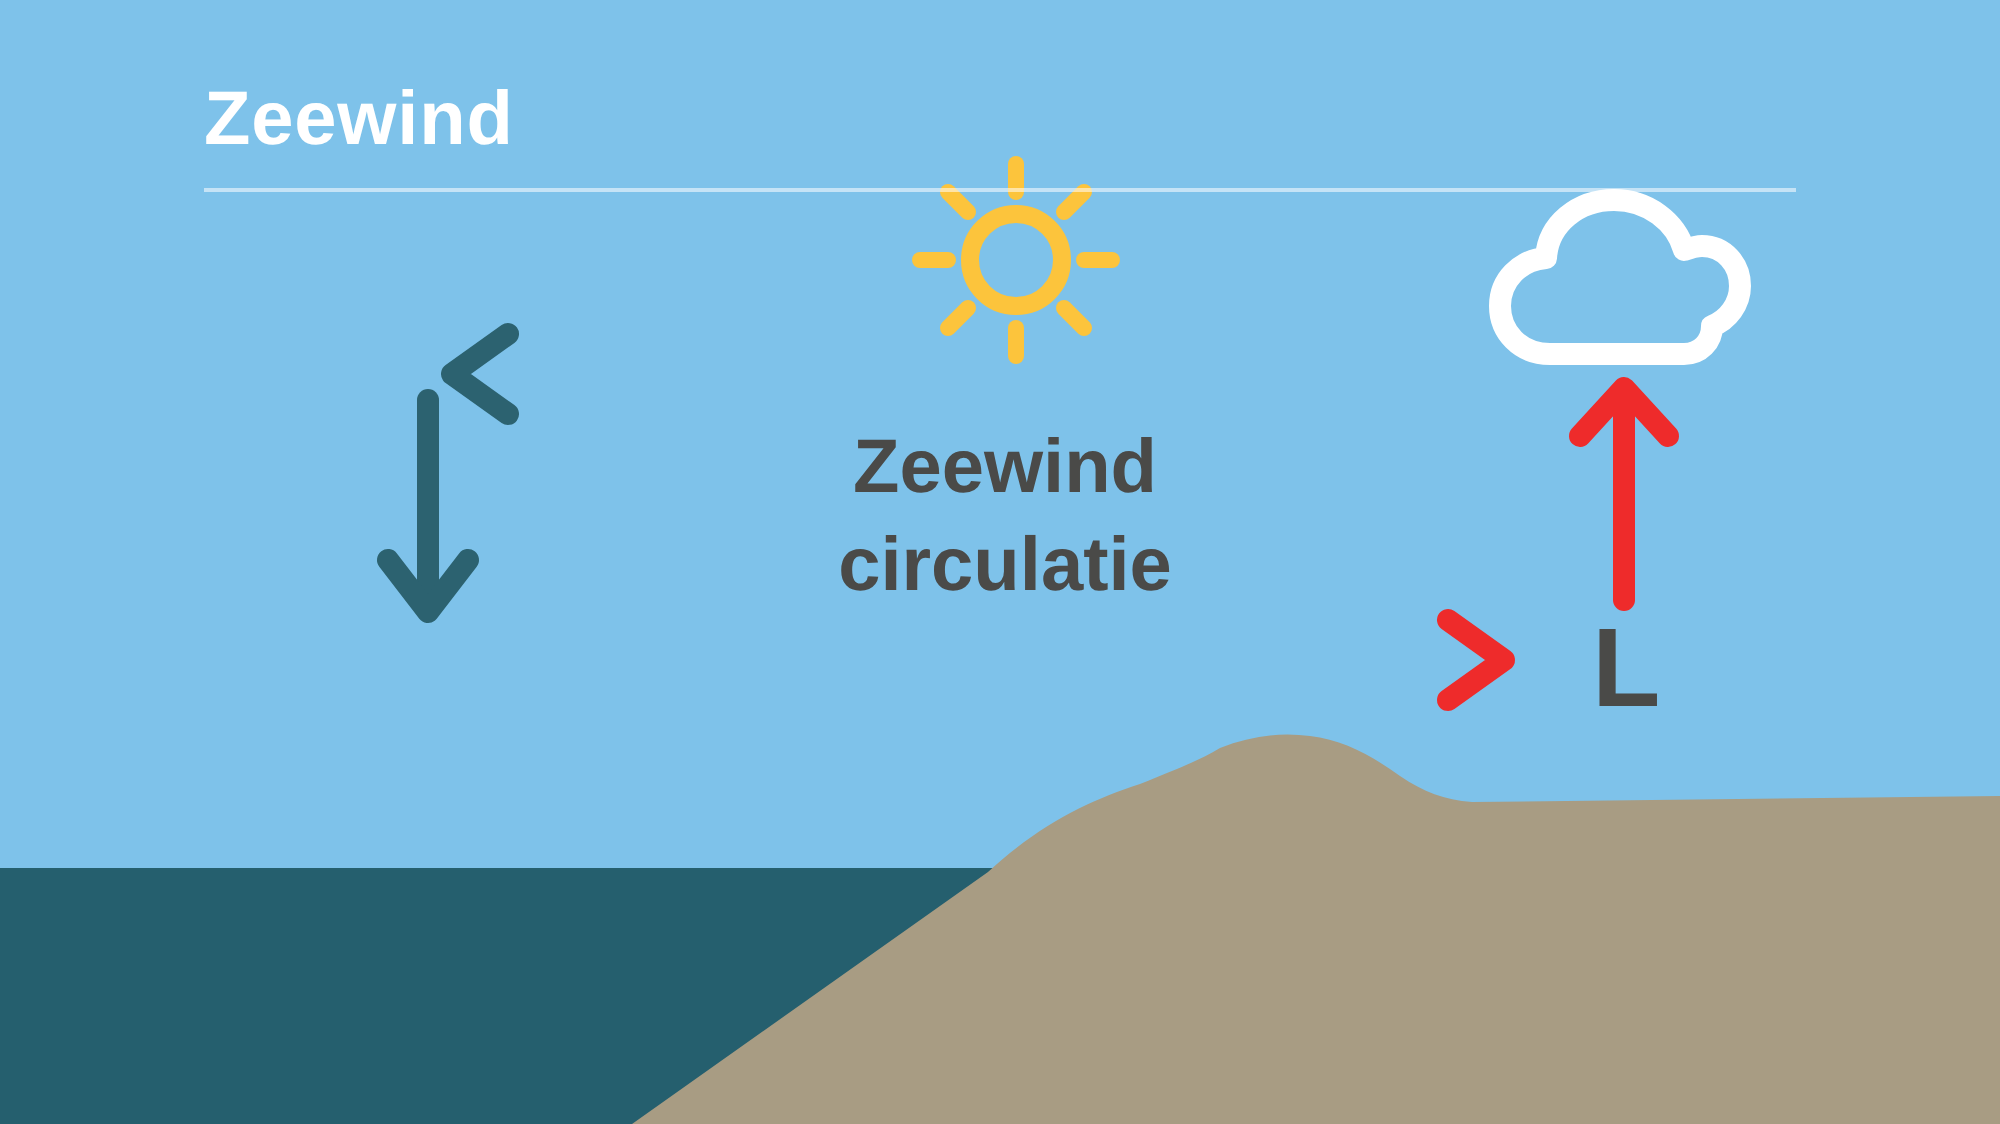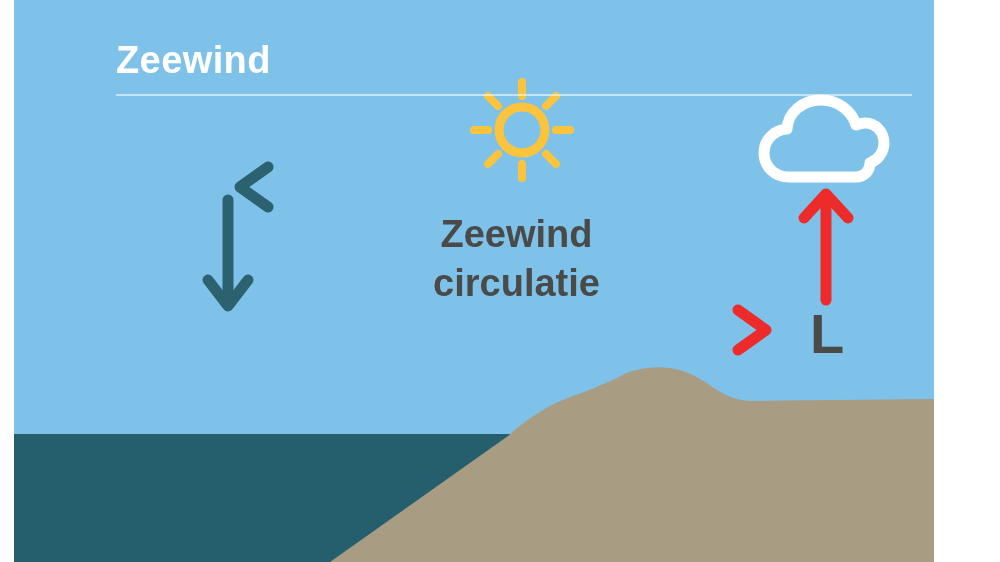--- a/index.html
+++ b/index.html
@@ -2,26 +2,25 @@
 <html><head>
 <meta charset="utf-8">
 <style>
   html, body {
     margin: 0;
     padding: 0;
     background: #ffffff;
   }
   #scene {
     position: relative;
-    width: 920px;
+    width: 1000px;
     height: 562px;
     overflow: hidden;
     font-family: "Liberation Sans", sans-serif;
     background: #7ec2ea;
-    margin-left: 14px;
   }
   .layer {
     position: absolute;
     top: 0;
     left: 0;
     width: 1000px;
     height: 562px;
   }
   
   #sky {

